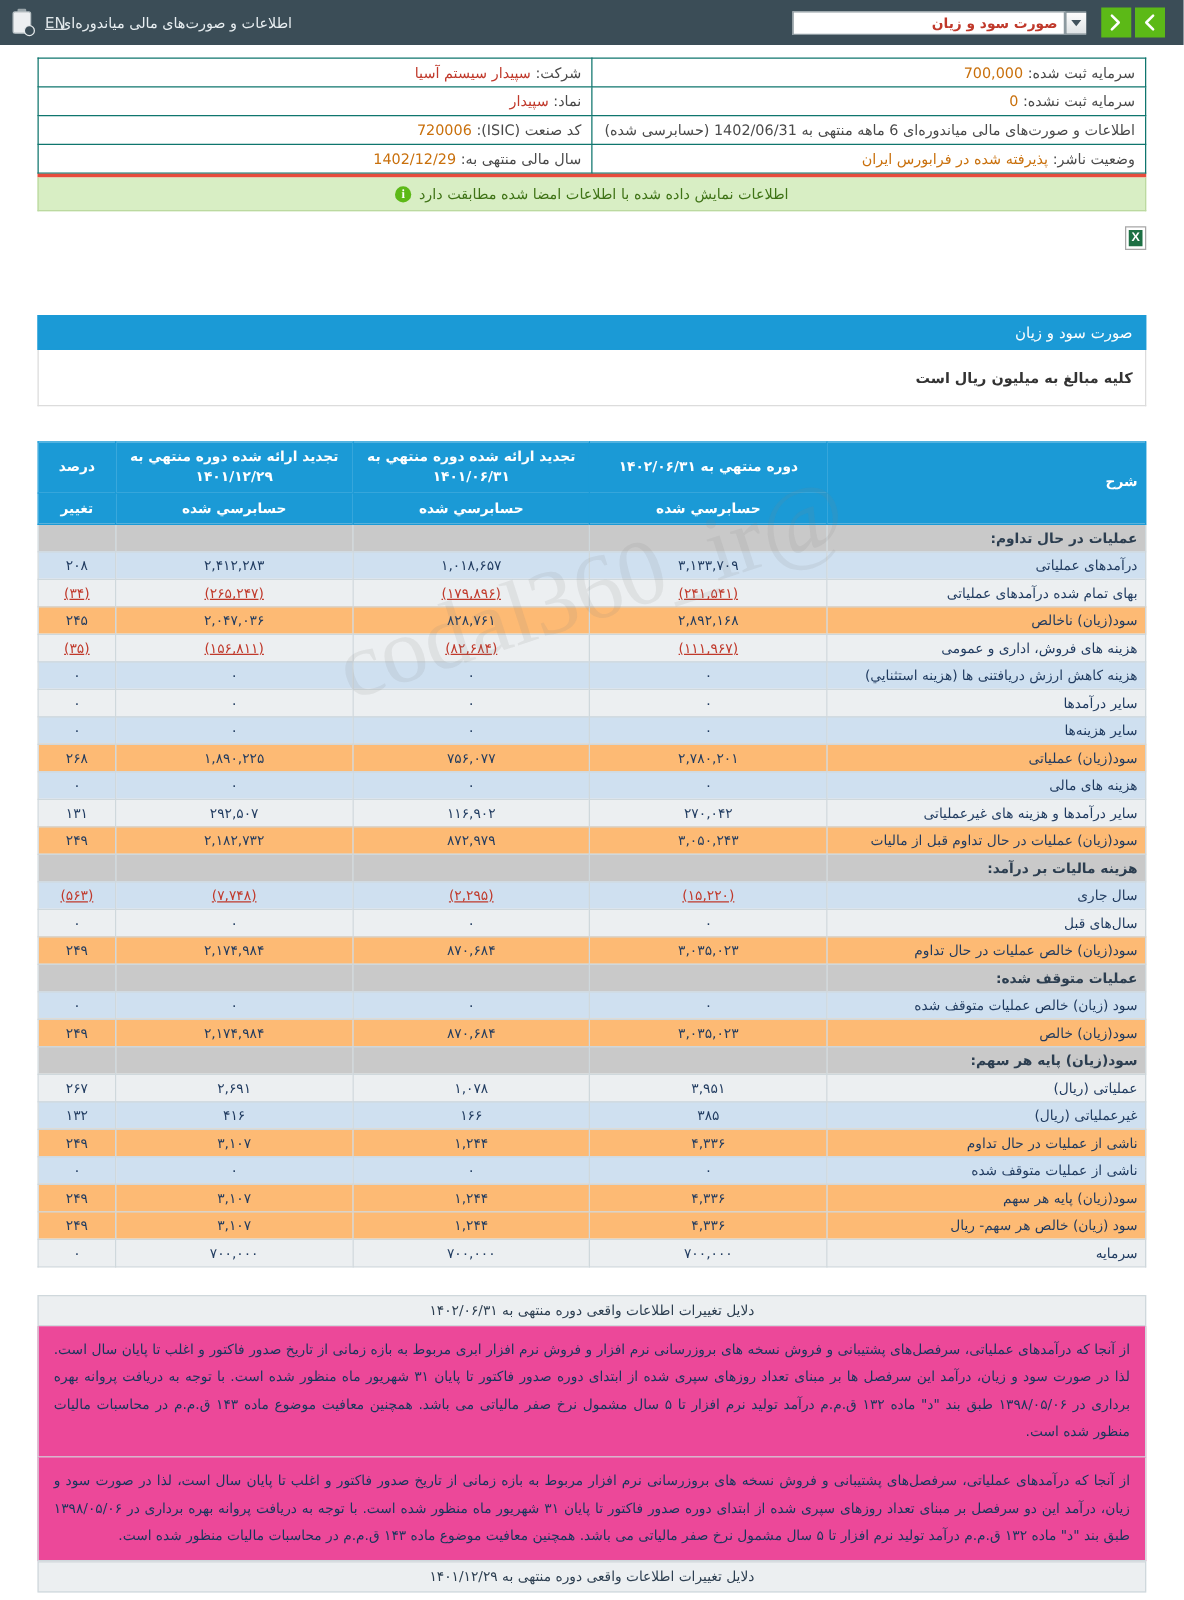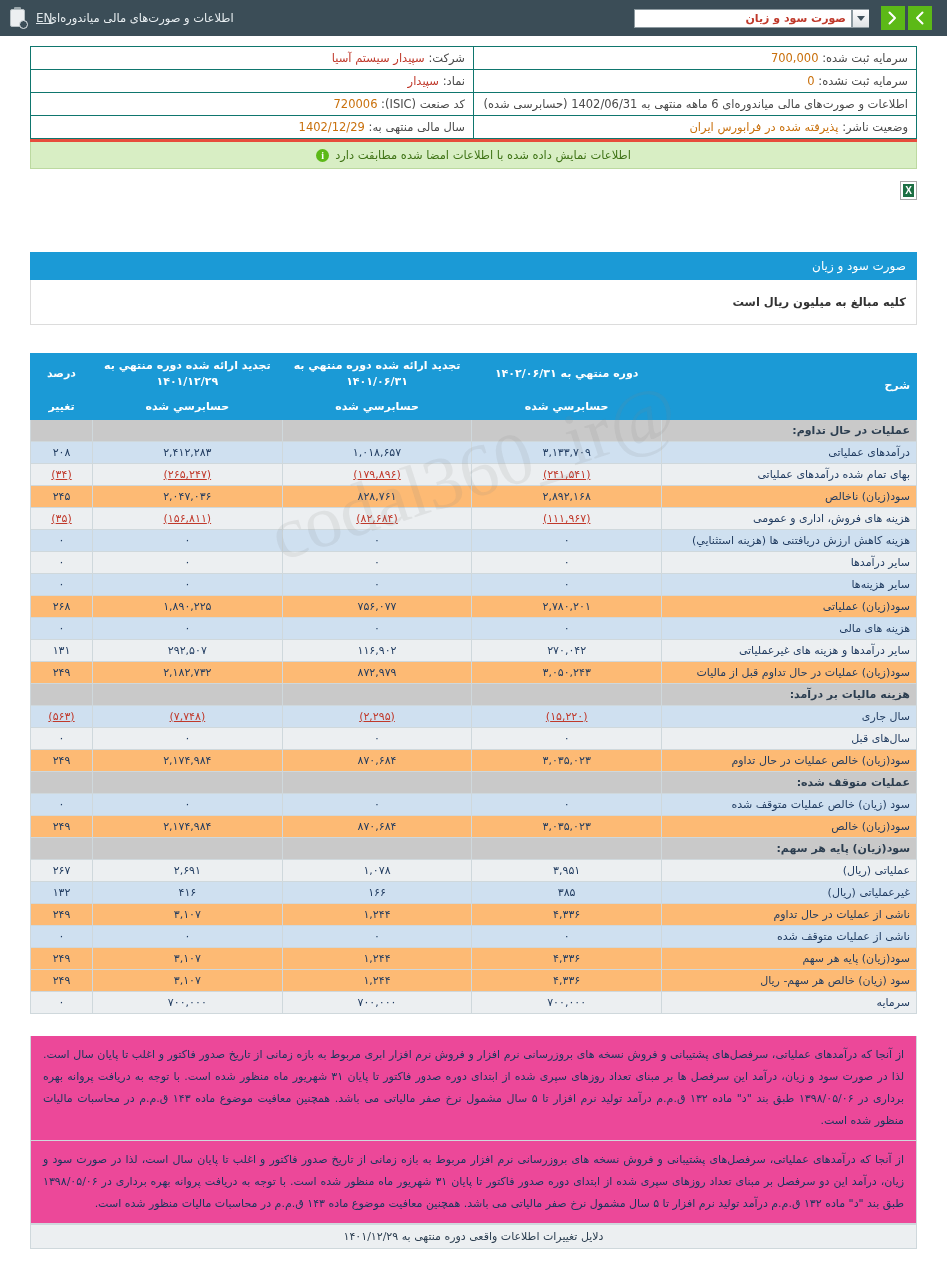--- a/index.html
+++ b/index.html
@@ -608,20 +608,21 @@
             <td class="num">۷۰۰,۰۰۰</td>
             <td class="num">۷۰۰,۰۰۰</td>
             <td class="num">۰</td>
           </tr>
         </tbody>
     </table>
   </div>
 
   <div class="notes-wrap" id="notes-wrap">
       <div class="note-block">
+        <div class="note-title">دلایل تغییرات اطلاعات واقعی دوره منتهی به ۱۴۰۲/۰۶/۳۱</div>
         <div class="note-body">از آنجا که درآمدهای عملیاتی، سرفصل‌های پشتیبانی و فروش نسخه های بروزرسانی نرم افزار و فروش نرم افزار ابری مربوط به بازه زمانی از تاریخ صدور فاکتور و اغلب تا پایان سال است. لذا در صورت سود و زیان، درآمد این سرفصل ها بر مبنای تعداد روزهای سپری شده از ابتدای دوره صدور فاکتور تا پایان ۳۱ شهریور ماه منظور شده است. با توجه به دریافت پروانه بهره برداری در ۱۳۹۸/۰۵/۰۶ طبق بند "د" ماده ۱۳۲ ق.م.م درآمد تولید نرم افزار تا ۵ سال مشمول نرخ صفر مالیاتی می باشد. همچنین معافیت موضوع ماده ۱۴۳ ق.م.م در محاسبات مالیات منظور شده است.</div>
       </div>
       <div class="note-block">
         <div class="note-body">از آنجا که درآمدهای عملیاتی، سرفصل‌های پشتیبانی و فروش نسخه های بروزرسانی نرم افزار مربوط به بازه زمانی از تاریخ صدور فاکتور و اغلب تا پایان سال است، لذا در صورت سود و زیان، درآمد این دو سرفصل بر مبنای تعداد روزهای سپری شده از ابتدای دوره صدور فاکتور تا پایان ۳۱ شهریور ماه منظور شده است. با توجه به دریافت پروانه بهره برداری در ۱۳۹۸/۰۵/۰۶ طبق بند "د" ماده ۱۳۲ ق.م.م درآمد تولید نرم افزار تا ۵ سال مشمول نرخ صفر مالیاتی می باشد. همچنین معافیت موضوع ماده ۱۴۳ ق.م.م در محاسبات مالیات منظور شده است.</div>
       </div>
       <div class="note-block">
         <div class="note-title">دلایل تغییرات اطلاعات واقعی دوره منتهی به ۱۴۰۱/۱۲/۲۹</div>
       </div>
     </div>
 

